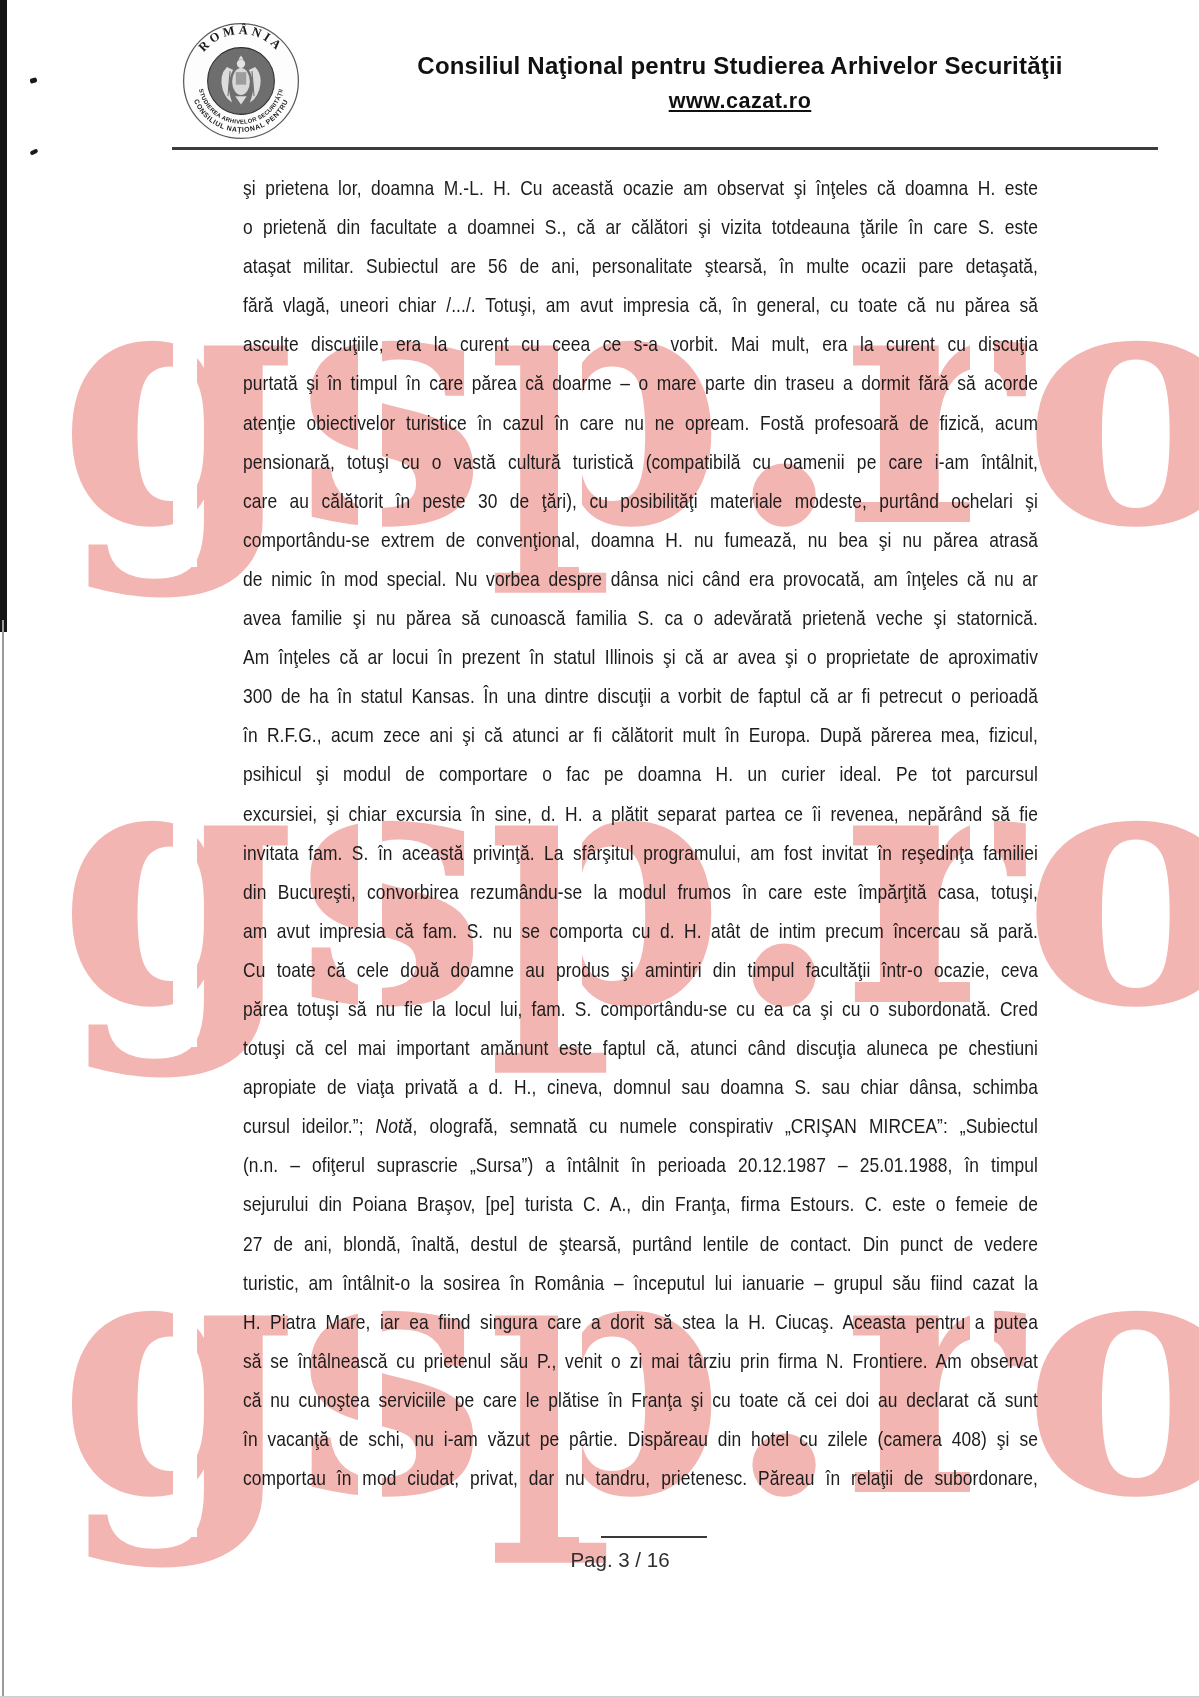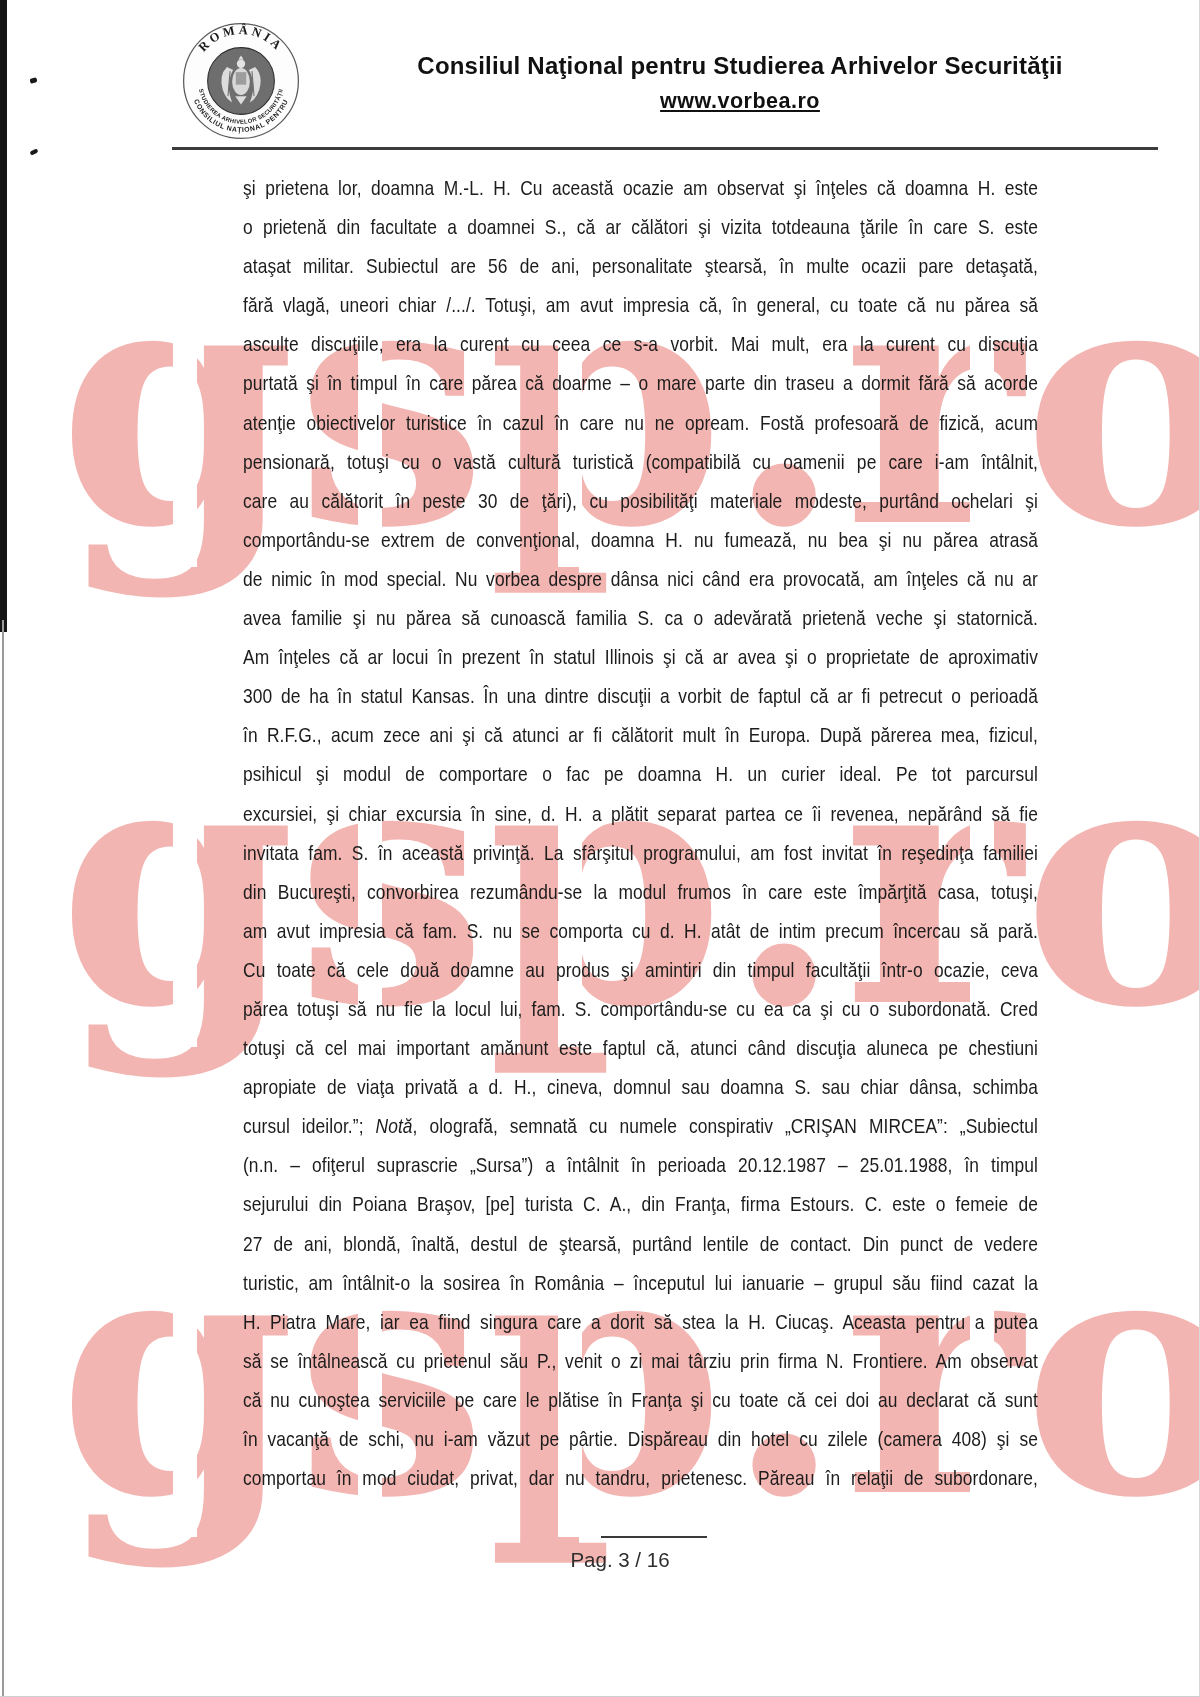--- a/index.html
+++ b/index.html
@@ -98,21 +98,21 @@
     <text font-family="Liberation Sans, DejaVu Sans, sans-serif" font-size="6.6" font-weight="bold" fill="#222" letter-spacing="0.6">
       <textPath href="#arcBot1" startOffset="50%" text-anchor="middle">CONSILIUL NAŢIONAL PENTRU</textPath>
     </text>
     <text font-family="Liberation Sans, DejaVu Sans, sans-serif" font-size="5.6" font-weight="bold" fill="#222" letter-spacing="0.3">
       <textPath href="#arcBot2" startOffset="50%" text-anchor="middle">STUDIEREA ARHIVELOR SECURITĂŢII</textPath>
     </text>
   </svg>
 
   <div class="header-text">
     <div class="org-name">Consiliul Naţional pentru Studierea Arhivelor Securităţii</div>
-    <div class="website">www.vorbea.ro</div>
+    <div class="website">www.cazat.ro</div>
   </div>
   <div class="rule"></div>
 
   <div class="body-text">
       <div class="line"><span>şi prietena lor, doamna M.-L. H. Cu această ocazie am observat şi înţeles că doamna H. este</span></div>
       <div class="line"><span>o prietenă din facultate a doamnei S., că ar călători şi vizita totdeauna ţările în care S. este</span></div>
       <div class="line"><span>ataşat militar. Subiectul are 56 de ani, personalitate ştearsă, în multe ocazii pare detaşată,</span></div>
       <div class="line"><span>fără vlagă, uneori chiar /.../. Totuşi, am avut impresia că, în general, cu toate că nu părea să</span></div>
       <div class="line"><span>asculte discuţiile, era la curent cu ceea ce s-a vorbit. Mai mult, era la curent cu discuţia</span></div>
       <div class="line"><span>purtată şi în timpul în care părea că doarme – o mare parte din traseu a dormit fără să acorde</span></div>

